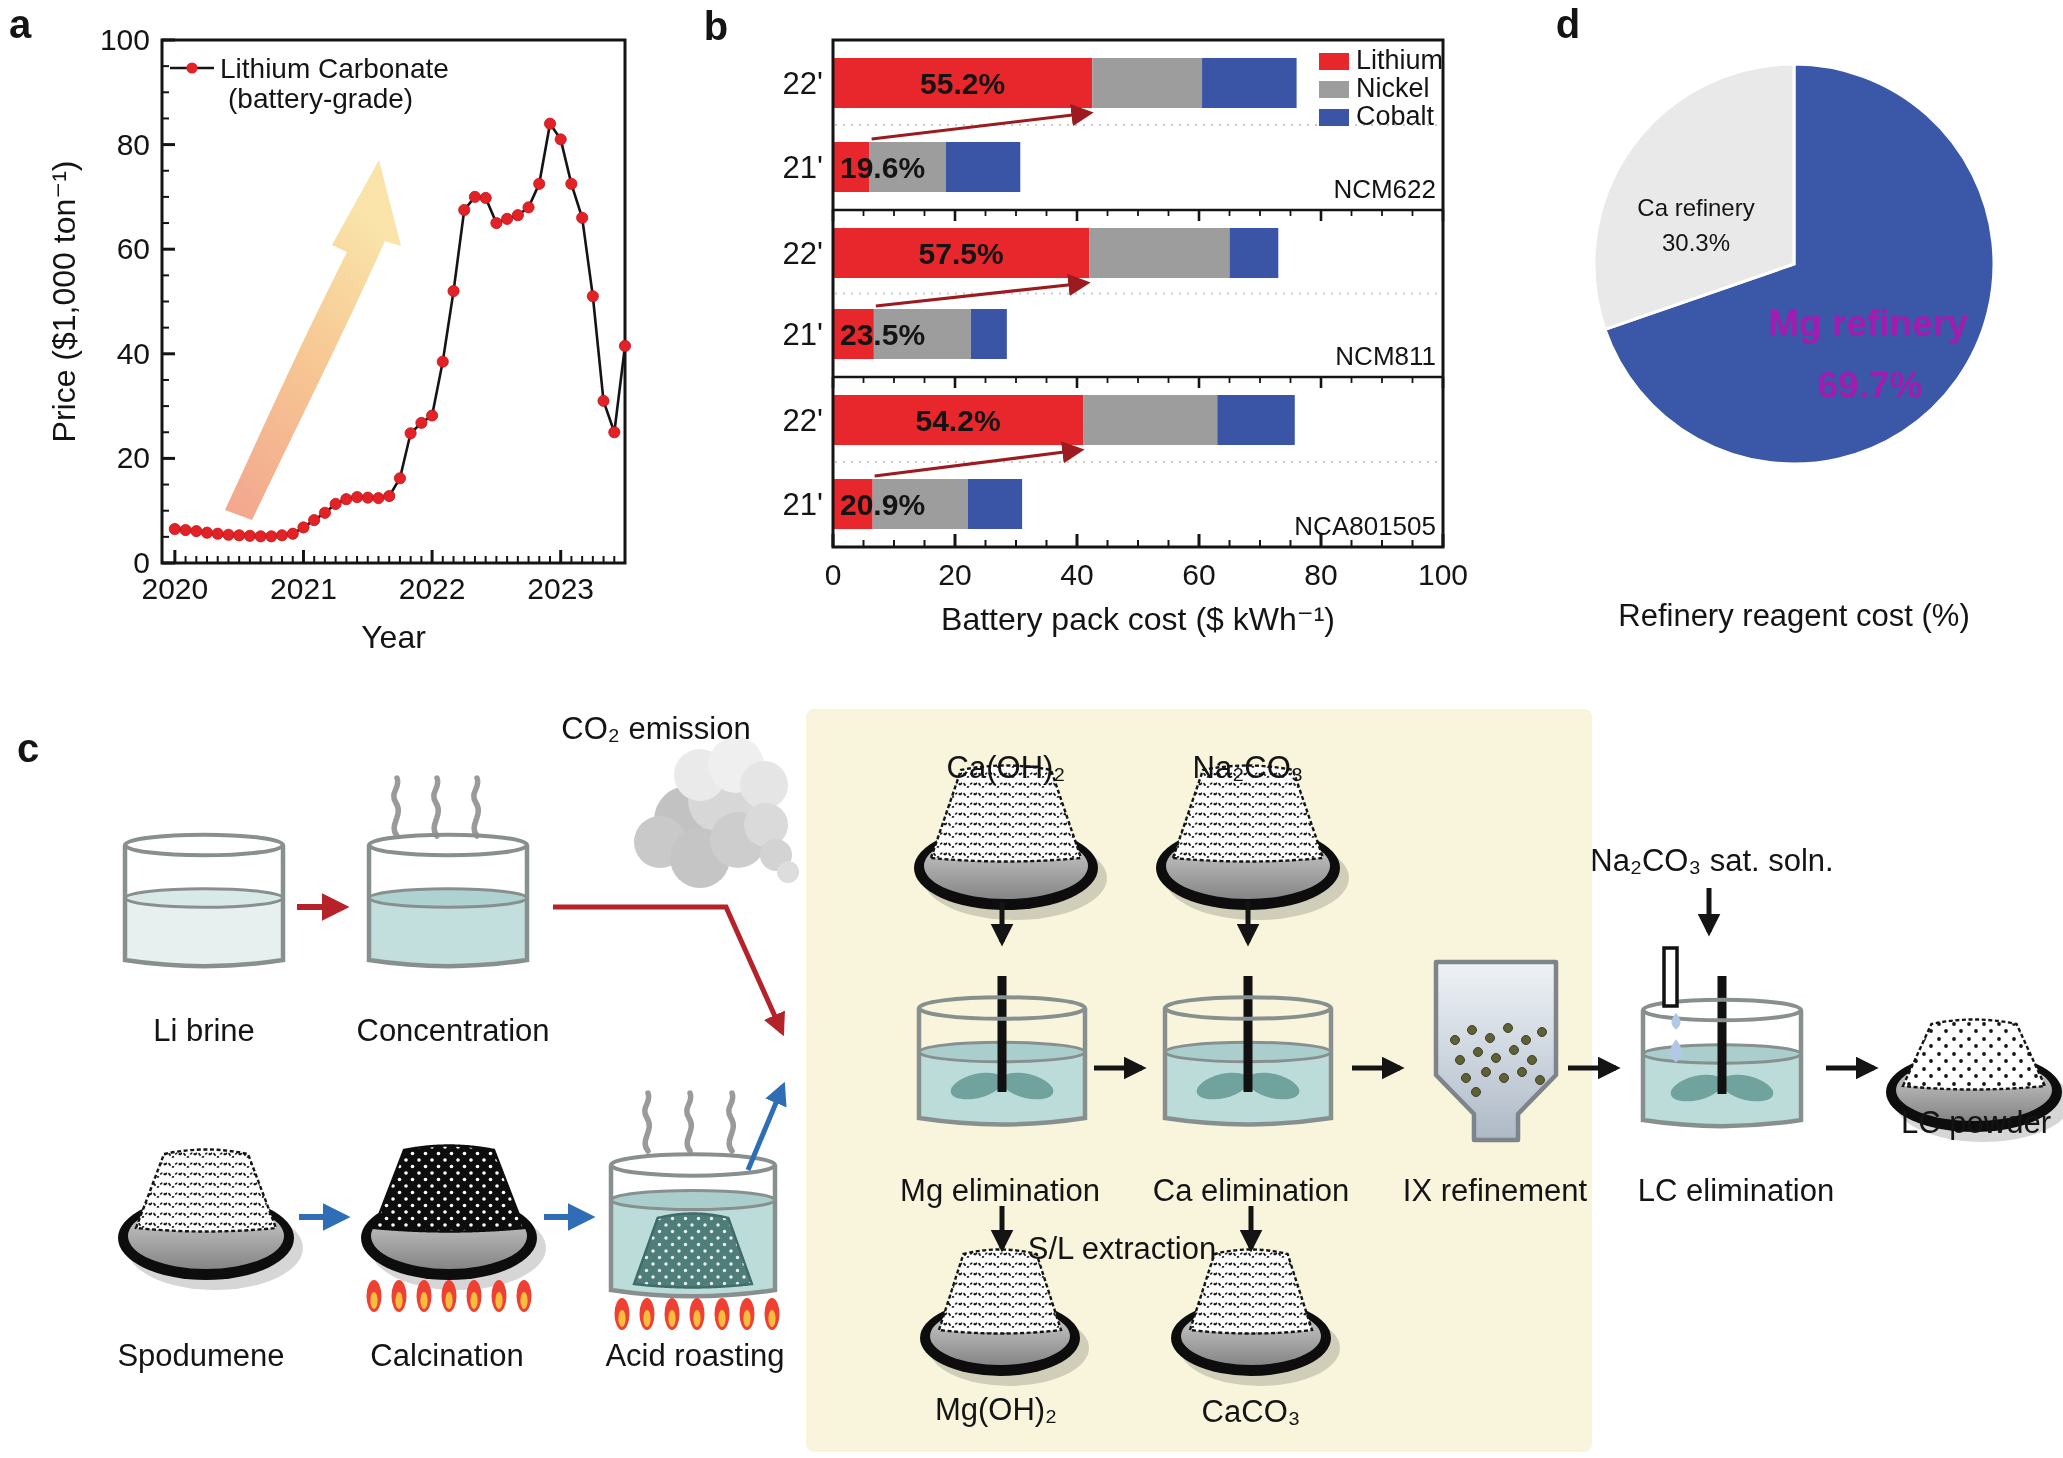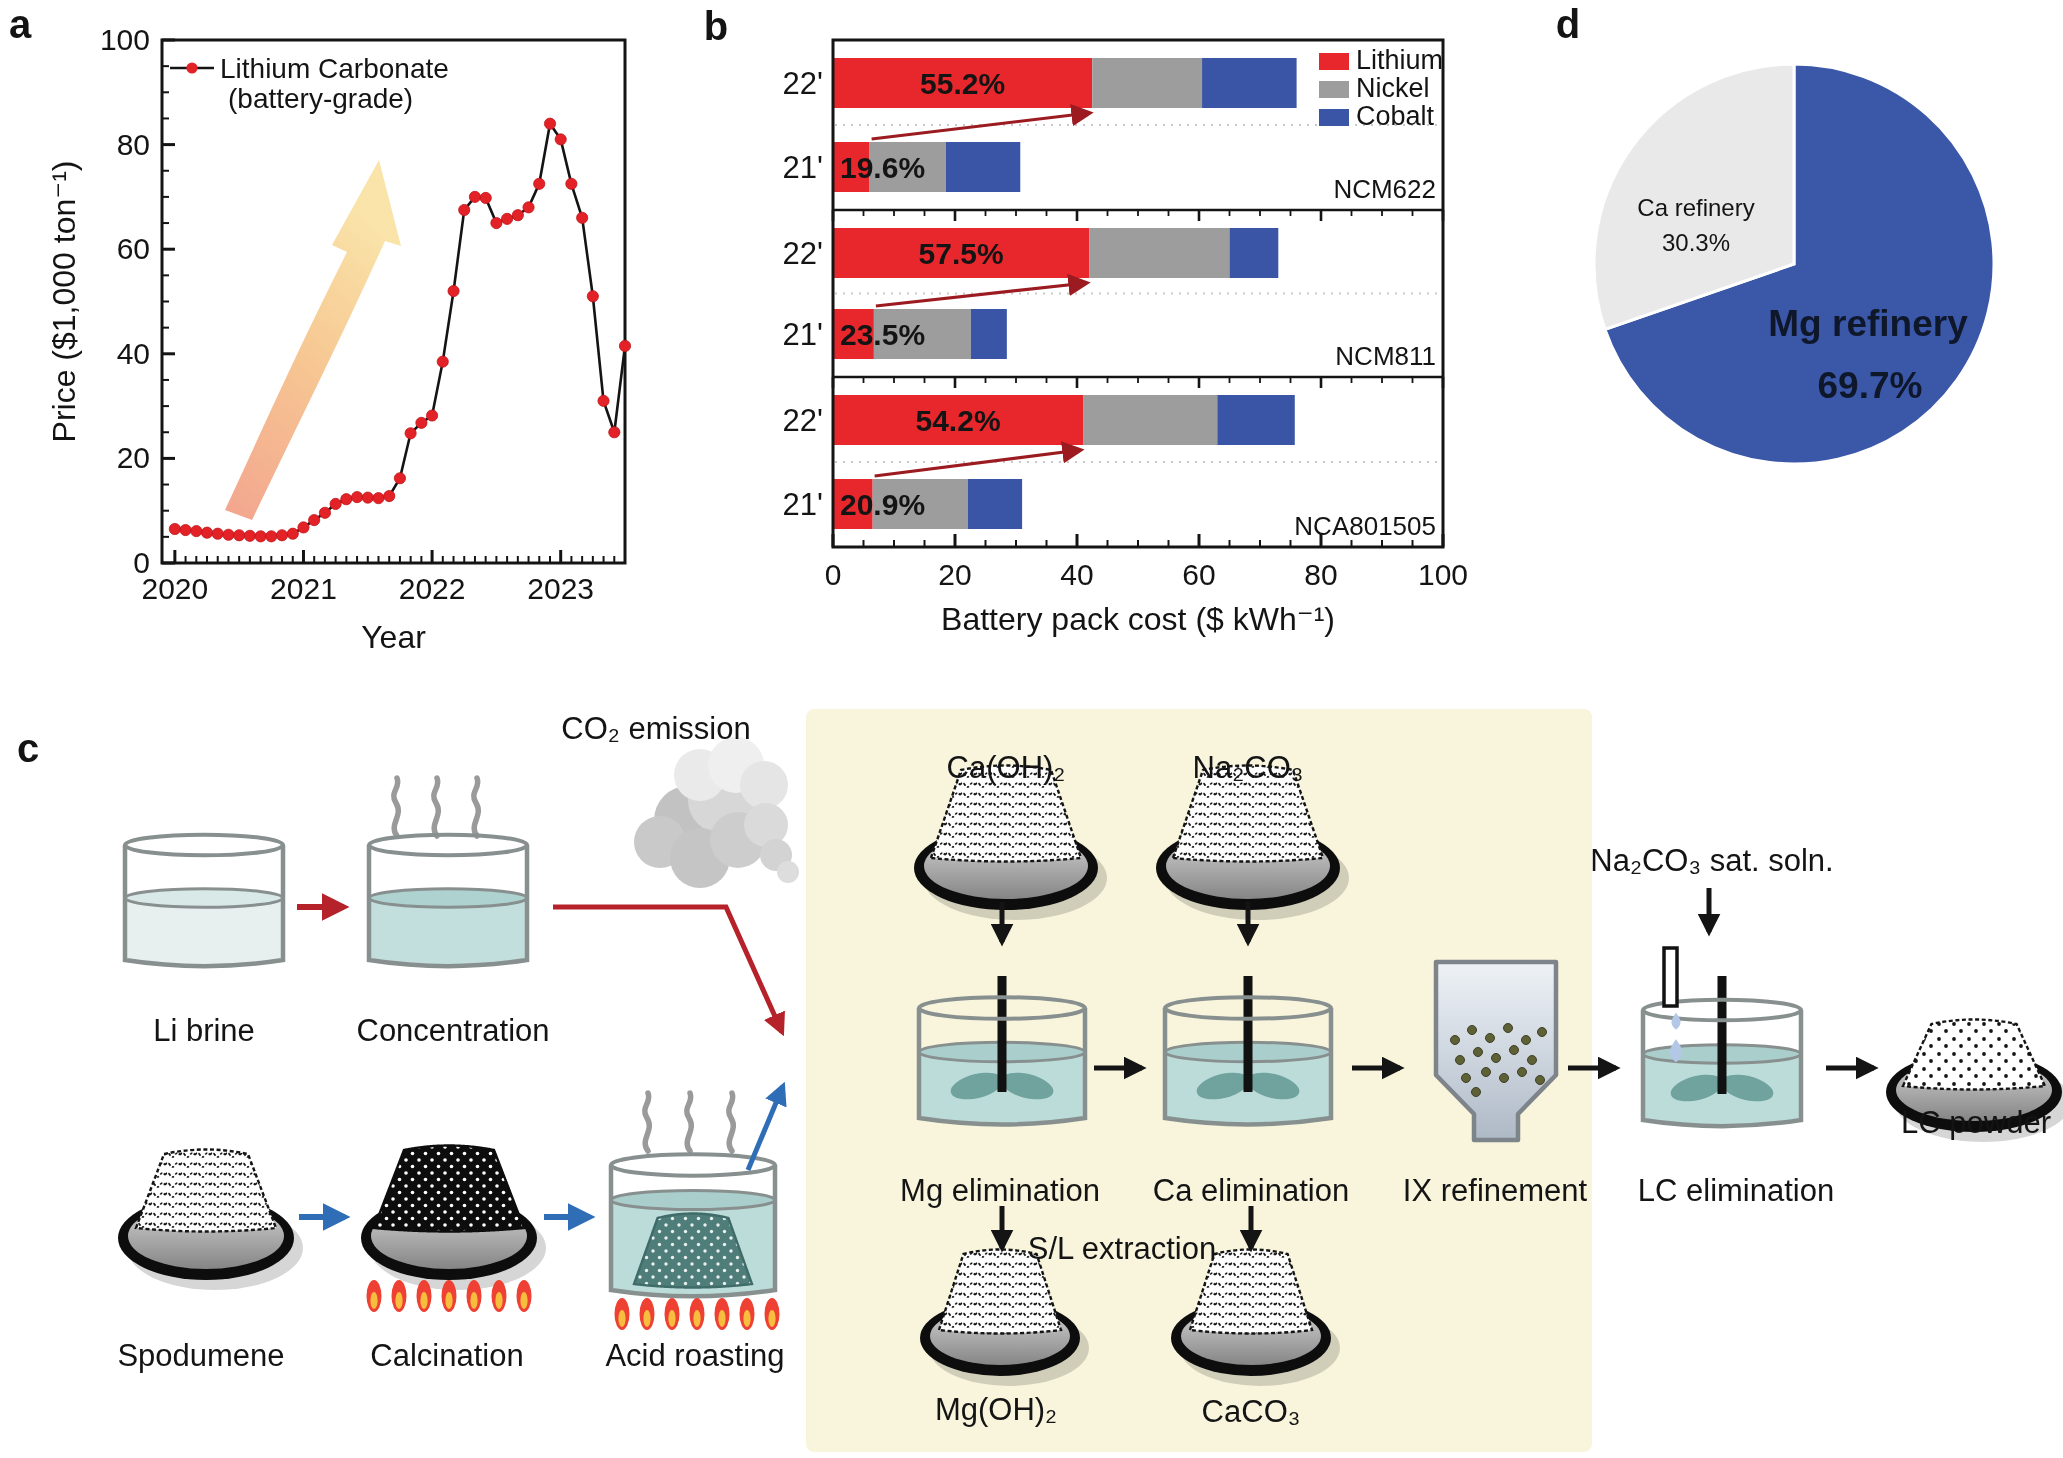--- a/index.html
+++ b/index.html
@@ -5,21 +5,21 @@
   html,body{margin:0;padding:0;background:#ffffff;}
   #fig{position:relative;width:2063px;height:1458px;background:#ffffff;overflow:hidden;
        font-family:"Liberation Sans","DejaVu Sans",sans-serif;color:#141414;}
   svg.layer{position:absolute;left:0;top:0;width:2063px;height:1458px;}
   svg text{font-family:"Liberation Sans","DejaVu Sans",sans-serif;fill:#141414;}
   .lbl{position:absolute;transform:translate(-50%,-50%);white-space:nowrap;color:#141414;
        font-size:31px;line-height:1.12;text-align:center;}
   .pletter{font-size:40px;font-weight:bold;}
   .f28{font-size:24px;}
   .f31{font-size:31px;}
-  .big-white{font-size:37px;font-weight:bold;color:#0f172a;}
+  .big-white{font-size:37px;font-weight:bold;color:#a21caf;}
 </style>
 </head>
 <body>
 
 <div id="fig">
 
   <svg class="layer" id="chart-c">
       <defs>
         <marker id="mBlack" viewBox="0 0 10 10" refX="8" refY="5" markerWidth="4.6" markerHeight="4.6" orient="auto">
           <path d="M0 0 L10 5 L0 10 Z" fill="#141414"></path>
@@ -520,20 +520,21 @@
 
   <div class="lbl pletter" style="left:20px;top:24px">a</div>
   <div class="lbl pletter" style="left:716px;top:26px">b</div>
   <div class="lbl pletter" style="left:28px;top:748px">c</div>
   <div class="lbl pletter" style="left:1568px;top:24px">d</div>
 
   <div class="lbl f28" style="left:1696px;top:208px">Ca refinery</div>
   <div class="lbl f28" style="left:1696px;top:243px">30.3%</div>
   <div class="lbl big-white" style="left:1868px;top:324px">Mg refinery</div>
   <div class="lbl big-white" style="left:1870px;top:386px">69.7%</div>
+  <div class="lbl f31" style="left:1794px;top:616px">Refinery reagent cost (%)</div>
 
   <div class="lbl" style="left:204px;top:1031px">Li brine</div>
   <div class="lbl" style="left:453px;top:1031px">Concentration</div>
   <div class="lbl" style="left:201px;top:1356px">Spodumene</div>
   <div class="lbl" style="left:447px;top:1356px">Calcination</div>
   <div class="lbl" style="left:695px;top:1356px">Acid roasting</div>
   <div class="lbl" style="left:656px;top:729px">CO₂ emission</div>
   <div class="lbl" style="left:1006px;top:768px">Ca(OH)₂</div>
   <div class="lbl" style="left:1248px;top:768px">Na₂CO₃</div>
   <div class="lbl" style="left:1000px;top:1191px">Mg elimination</div>

